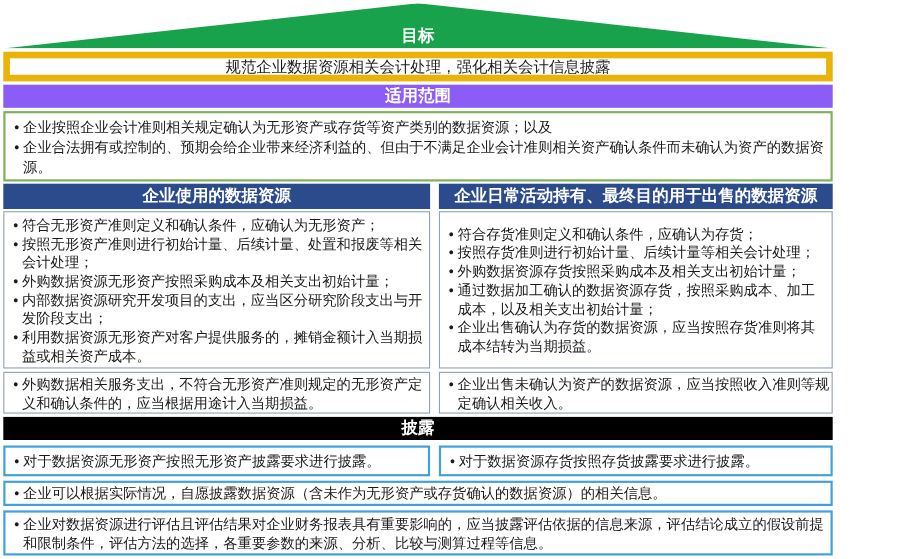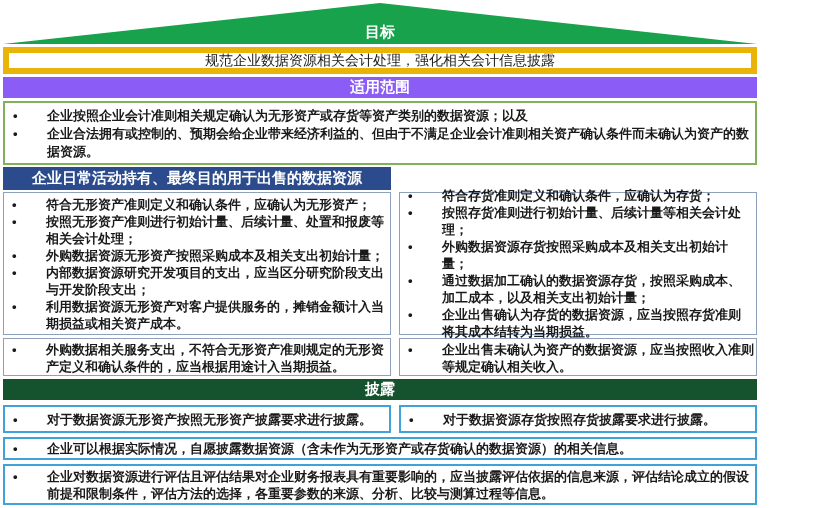--- a/index.html
+++ b/index.html
@@ -38,31 +38,30 @@
     font-size: 14px;
   }
 
   
   .bar {
     height: 21px; margin-bottom: 3px;
     display: flex; align-items: center; justify-content: center;
     color: #fff; font-weight: bold; font-size: 15px;
   }
   .bar.green { background: #8b5cf6; }
-  .bar.blue  { background: #14532d; margin-bottom: 5px; }
+  .bar.blue  { background: #000000; margin-bottom: 5px; }
 
   
   .box { background: #fff; }
   .box ul { list-style: none; }
   .box li {
     position: relative;
-    padding-left: 42px;
+    padding-left: 16px;
     font-size: 13px;
     line-height: 17px;
-    font-weight: bold;
   }
   .box li::before {
     content: "\2022";
     position: absolute; left: 8px; top: 0;
     font-size: 13px;
   }
   .green-border { border: 2px solid #7FB25A; }
   .navy-border  { border: 1px solid #8FA0BA; }
   .sky-border   { border: 2px solid #41A1D9; }
 
@@ -123,20 +122,21 @@
   <div class="bar green">适用范围</div>
 
   <div class="box green-border scope-box">
     <ul>
       <li>企业按照企业会计准则相关规定确认为无形资产或存货等资产类别的数据资源；以及</li>
       <li>企业合法拥有或控制的、预期会给企业带来经济利益的、但由于不满足企业会计准则相关资产确认条件而未确认为资产的数据资源。</li>
     </ul>
   </div>
 
   <div class="grid headers">
+    <div class="header-cell">企业使用的数据资源</div>
     <div class="header-cell">企业日常活动持有、最终目的用于出售的数据资源</div>
   </div>
 
   <div class="grid bodies">
     <div class="box navy-border body-cell">
       <ul>
         <li>符合无形资产准则定义和确认条件，应确认为无形资产；</li>
         <li>按照无形资产准则进行初始计量、后续计量、处置和报废等相关会计处理；</li>
         <li>外购数据资源无形资产按照采购成本及相关支出初始计量；</li>
         <li>内部数据资源研究开发项目的支出，应当区分研究阶段支出与开发阶段支出；</li>

